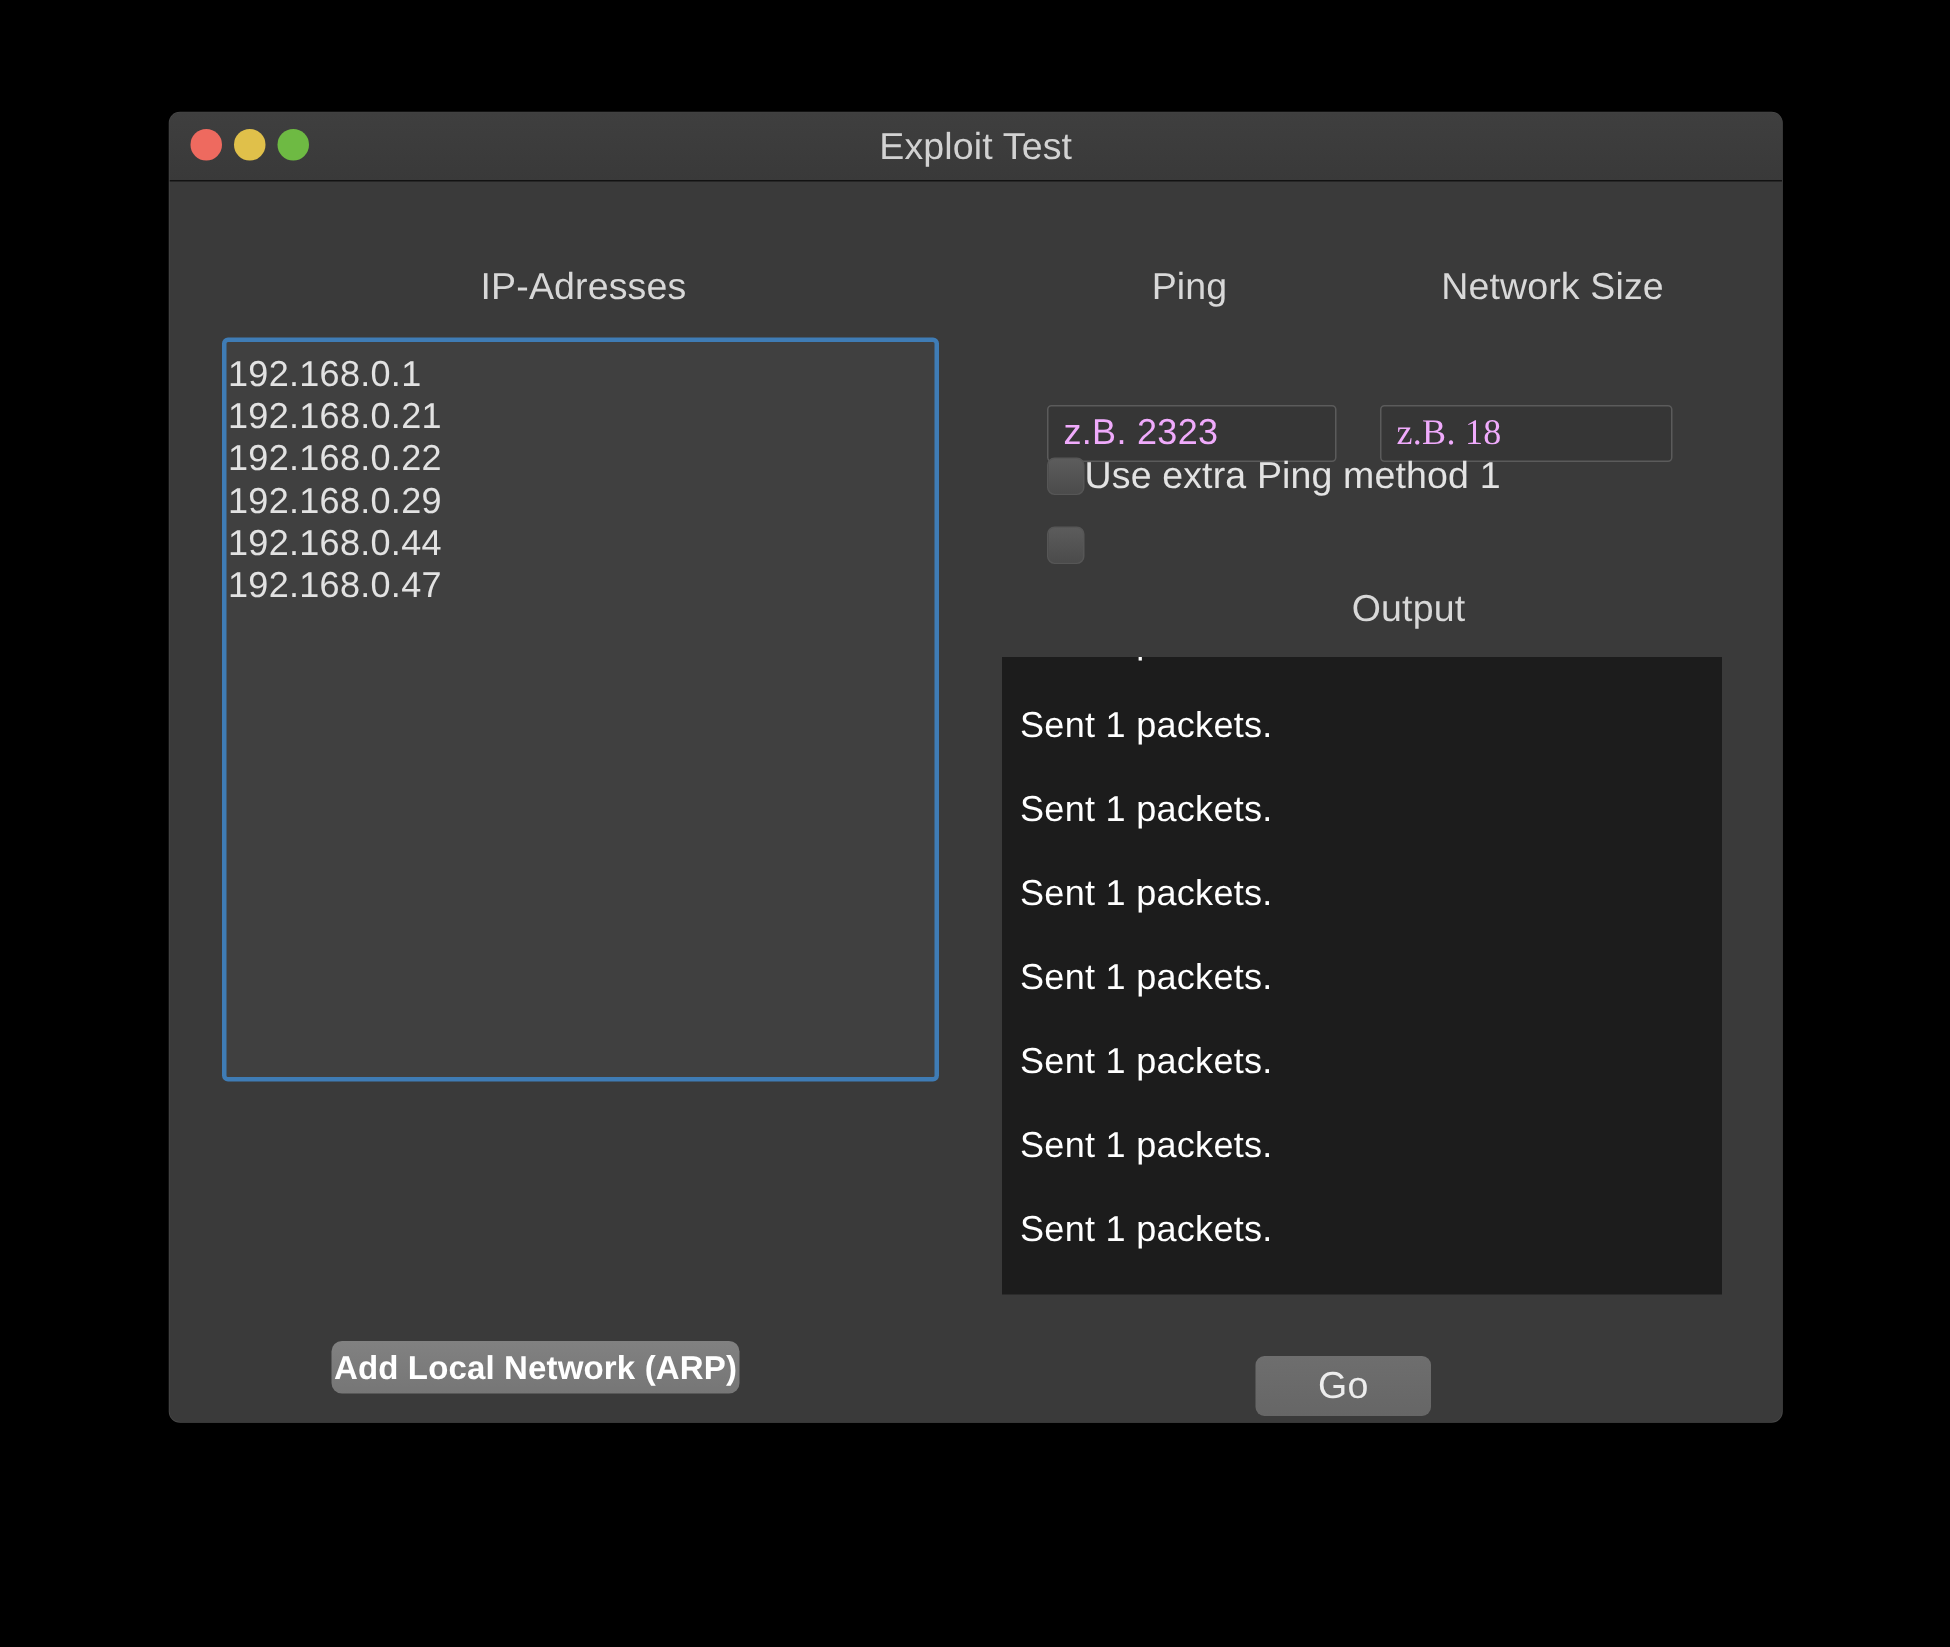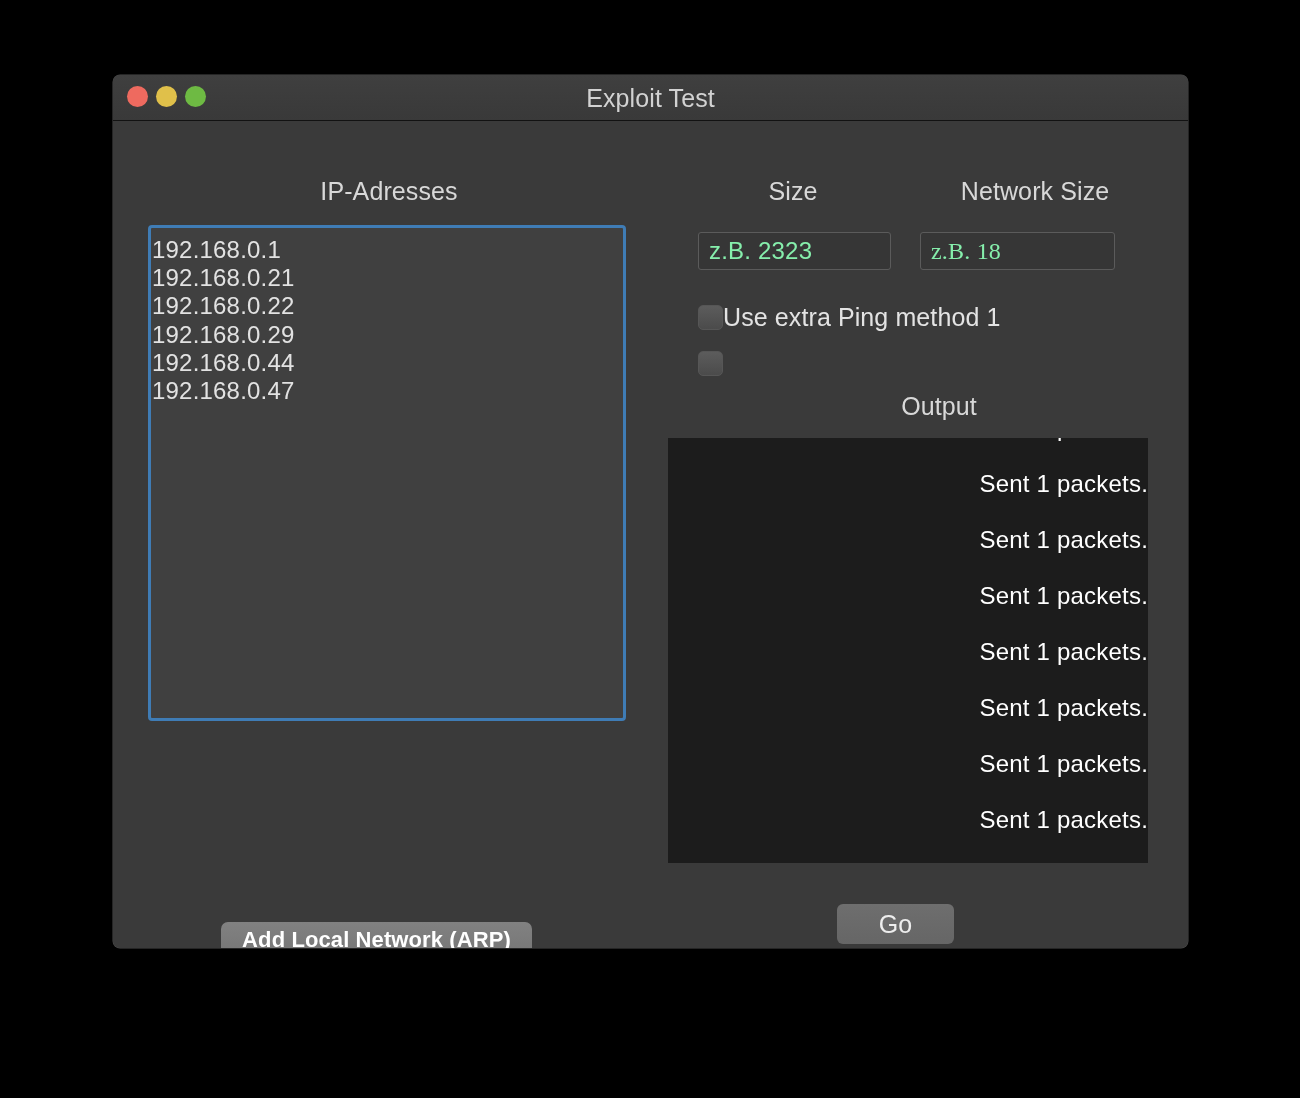--- a/index.html
+++ b/index.html
@@ -97,22 +97,22 @@
   .ip-item {
     font-size: 24px;
     color: #e2e2e2;
     line-height: 28.2px;
     letter-spacing: 0.2px;
   }
 
   #arp-button {
     position: absolute;
     left: 108px;
-    top: 801px;
-    width: 311px;
+    top: 773px;
+    width: 272px;
     height: 35px;
     border-radius: 7px;
     background: linear-gradient(to bottom, #818181 0%, #767676 100%);
     color: #ffffff;
     font-size: 22px;
     font-weight: bold;
     display: flex;
     align-items: center;
     justify-content: center;
     letter-spacing: 0.1px;
@@ -134,22 +134,23 @@
     position: absolute;
     height: 38px;
     box-sizing: border-box;
     background: #363636;
     border: 1px solid #5b5b5b;
     border-radius: 3px;
     display: flex;
     align-items: center;
     padding-left: 10px;
     font-size: 24px;
-    color: #86efac;
+    color: #f0abfc;
     letter-spacing: 0.2px;
+    margin-top: 38px;
   }
   #port-field    { left: 585px; top: 111px; width: 193px; }
   #payload-field { left: 807px; top: 111px; width: 195px; font-family: Liberation Serif, serif; }
 
   .checkrow {
     position: absolute;
     left: 585px;
     display: flex;
     align-items: center;
   }
@@ -179,23 +180,22 @@
     position: absolute;
     left: 555px;
     top: 317px;
     width: 480px;
     height: 425px;
     background: #1c1c1c;
     overflow: hidden;
   }
   #output-inner {
     position: relative;
-    padding-left: 0;
+    padding-left: 12px;
     margin-top: -38px;
-    text-align: right;
   }
   .out-line {
     font-size: 24px;
     color: #ffffff;
     height: 56px;
     line-height: 56px;
     letter-spacing: 0.2px;
     white-space: nowrap;
     overflow: hidden;
   }
@@ -241,21 +241,21 @@
       <div class="ip-item">192.168.0.1</div>
       <div class="ip-item">192.168.0.21</div>
       <div class="ip-item">192.168.0.22</div>
       <div class="ip-item">192.168.0.29</div>
       <div class="ip-item">192.168.0.44</div>
       <div class="ip-item">192.168.0.47</div>
     </div>
 
     <div id="arp-button">Add Local Network (ARP)</div>
 
-    <div class="panel-label" id="port-label">Size</div>
+    <div class="panel-label" id="port-label">Ping</div>
     <div class="panel-label" id="payload-label">Network Size</div>
 
     <div class="textfield" id="port-field">z.B. 2323</div>
     <div class="textfield" id="payload-field">z.B. 18</div>
 
     <div class="checkrow" id="check-row-1">
       <div class="checkbox"></div>
       <div class="checklabel">Use extra Ping method 1</div>
     </div>
 

